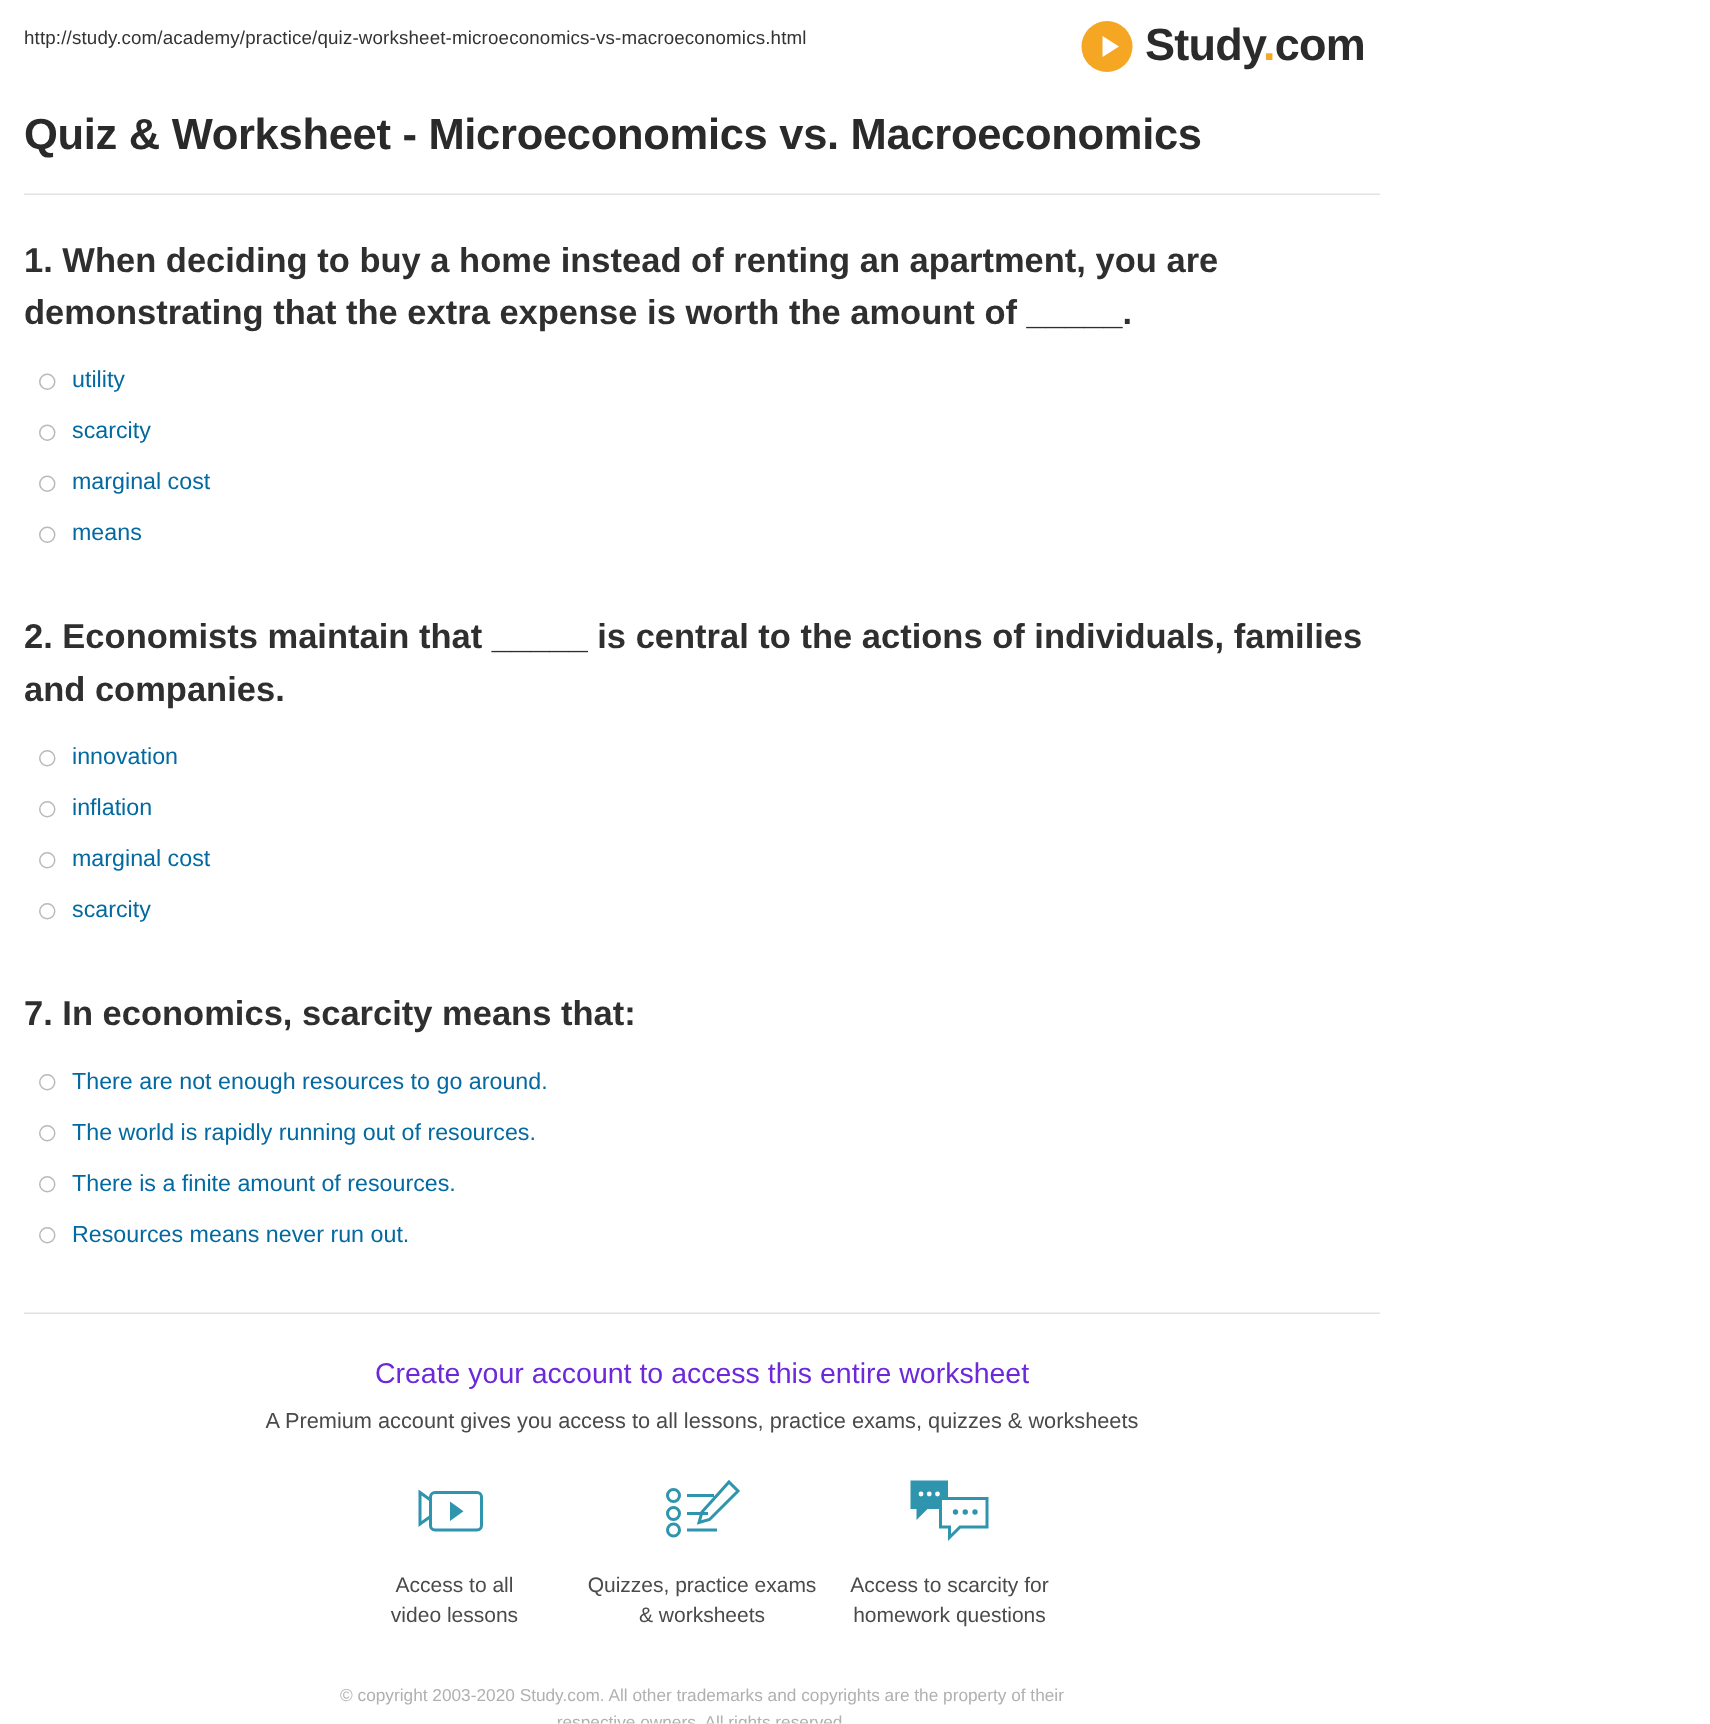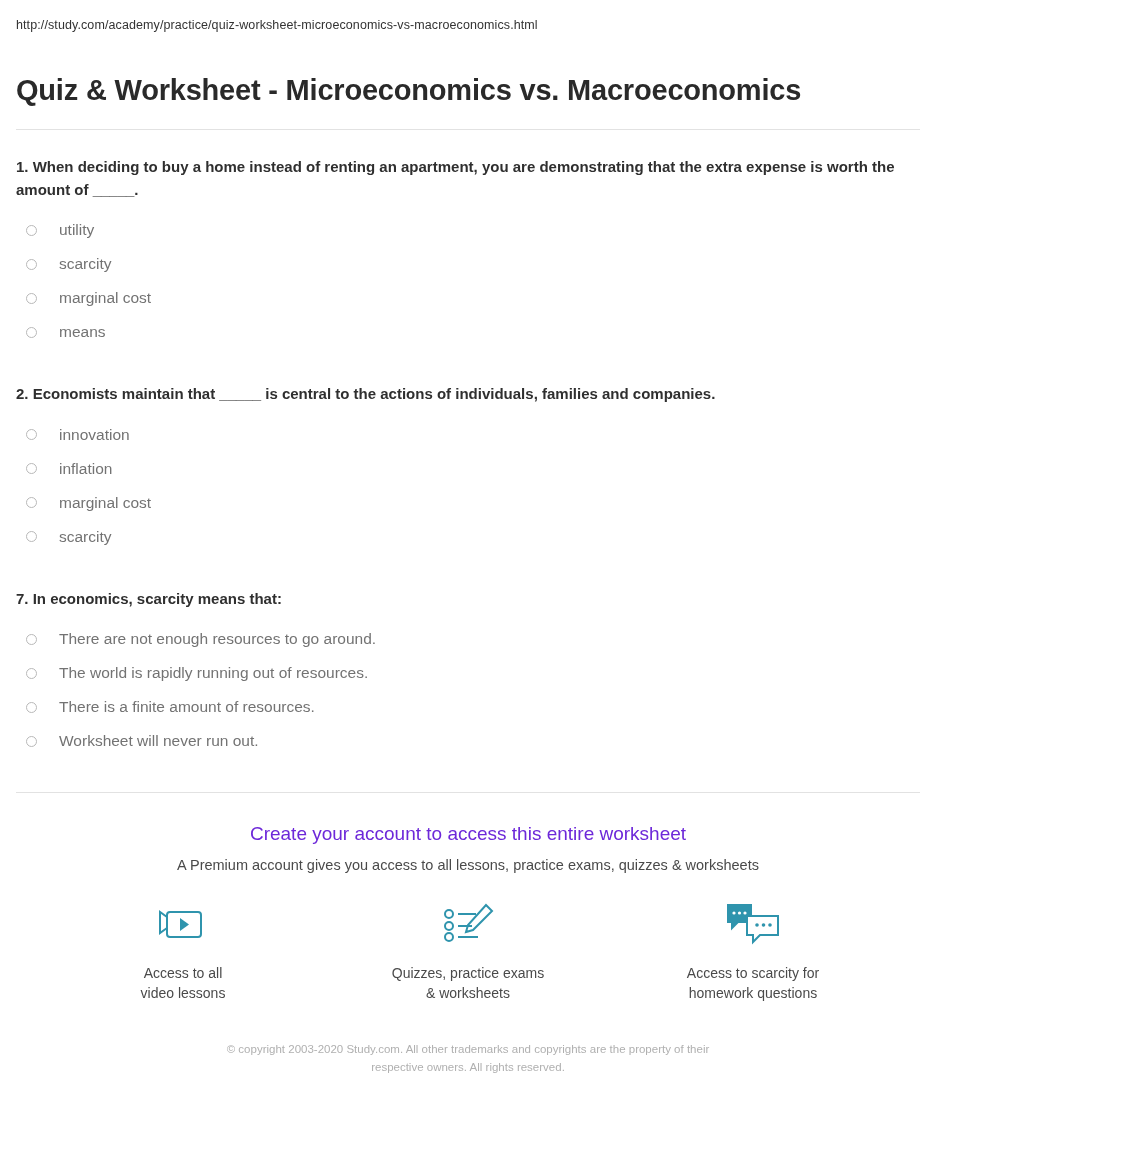--- a/index.html
+++ b/index.html
@@ -81,34 +81,34 @@
     border: none;
     border-top: 1px solid #e2e2e2;
     margin: 0 0 0 0;
     height: 0;
   }
 
   
   .questions { padding-top: 26px; }
   .question { margin-bottom: 34px; }
   .q-text {
-    font-size: 15px;
+    font-size: 23px;
     font-weight: bold;
     color: #2f2f2f;
     line-height: 1.5;
     margin: 0 0 12px 0;
   }
   .choices { margin: 0; padding: 0; list-style: none; }
   .choice {
     display: flex;
     align-items: center;
-    gap: 22px;
+    gap: 11px;
     padding: 8px 0 8px 10px;
     font-size: 15.5px;
-    color: #737373;
+    color: #0369a1;
   }
   .radio {
     width: 11px;
     height: 11px;
     border-radius: 50%;
     border: 1px solid #b9b9b9;
     background: #fff;
     flex: 0 0 auto;
   }
 
@@ -128,21 +128,20 @@
     font-weight: normal;
   }
   .promo-sub {
     font-size: 14.5px;
     color: #4a4a4a;
     margin: 0 0 26px 0;
   }
   .features {
     display: flex;
     justify-content: center;
-    gap: 120px;
     margin-top: 14px;
   }
   .feature {
     width: 165px;
     display: flex;
     flex-direction: column;
     align-items: center;
   }
   .feature-icon {
     height: 50px;
@@ -166,20 +165,24 @@
     padding: 0 210px;
   }
 </style>
 </head>
 <body>
 
 <div class="page">
 
   <div class="topbar">
     <div class="url">http://study.com/academy/practice/quiz-worksheet-microeconomics-vs-macroeconomics.html</div>
+    <div class="logo">
+      <span class="logo-mark"></span>
+      <span class="logo-text"><span>Study</span><span class="dot">.</span><span class="com">com</span></span>
+    </div>
   </div>
 
   <h1 class="title">Quiz &amp; Worksheet - Microeconomics vs. Macroeconomics</h1>
   <hr class="rule">
 
   <div class="questions">
 
     <div class="question">
       <p class="q-text">1. When deciding to buy a home instead of renting an apartment, you are demonstrating that the extra expense is worth the amount of _____.</p>
       <ul class="choices">
@@ -234,21 +237,21 @@
         <li class="choice">
           <span class="radio"></span>
           <span>The world is rapidly running out of resources.</span>
         </li>
         <li class="choice">
           <span class="radio"></span>
           <span>There is a finite amount of resources.</span>
         </li>
         <li class="choice">
           <span class="radio"></span>
-          <span>Worksheet will never run out.</span>
+          <span>Resources means never run out.</span>
         </li>
       </ul>
     </div>
 
   </div>
 
   <div class="promo-rule"></div>
 
   <div class="promo">
     <div class="promo-title">Create your account to access this entire worksheet</div>

